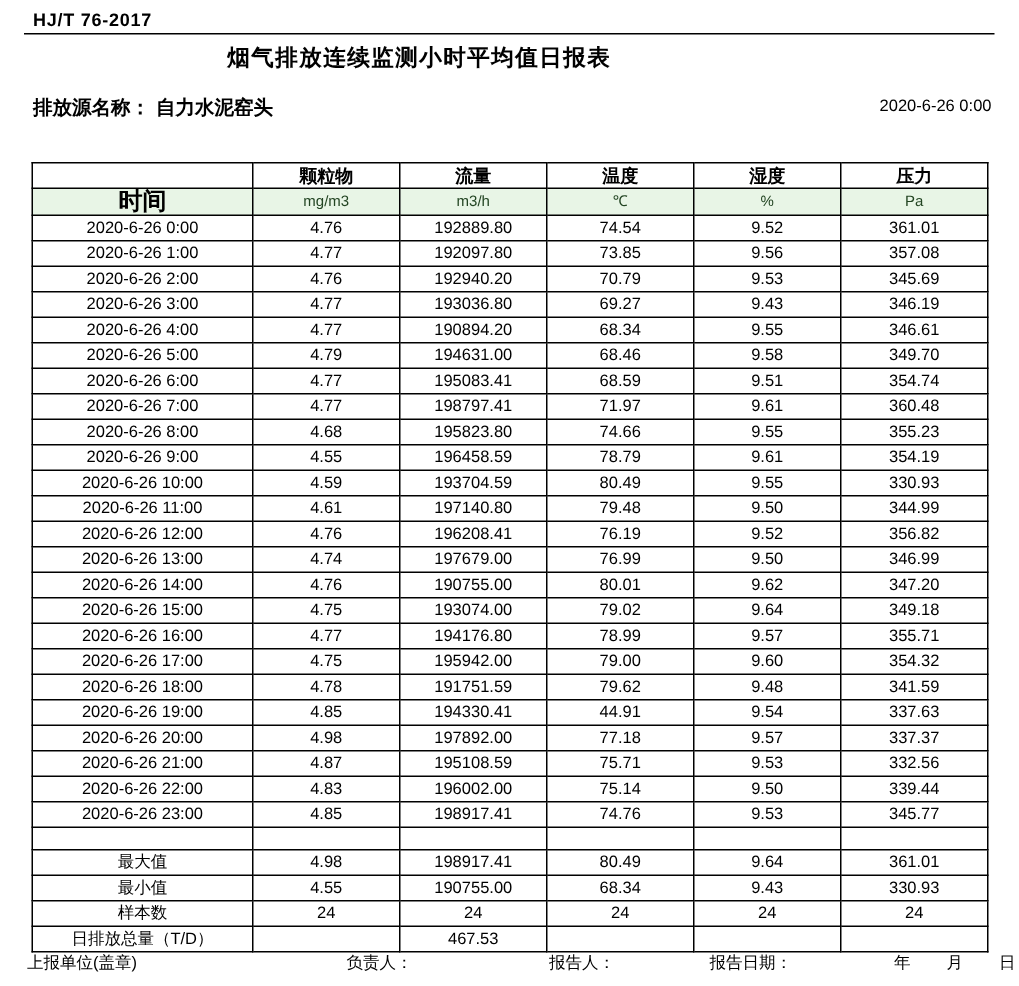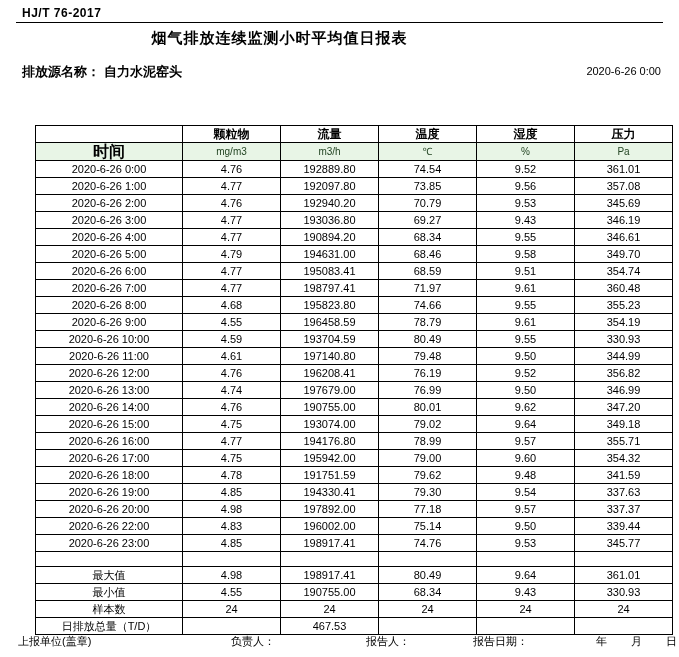--- a/index.html
+++ b/index.html
@@ -63,26 +63,25 @@
   }
   .date-stamp {
     position: absolute;
     right: 18px;
     top: 65px;
     font-size: 11px;
   }
   table.main {
     position: absolute;
     left: 21px;
-    top: 125px;
+    top: 108px;
     border-collapse: collapse;
     table-layout: fixed;
     width: 540px;
     font-size: 11px;
-    margin-left: 14px;
   }
   table.main td {
     border: 1px solid #000;
     padding: 0;
     height: 16px;
     line-height: 15px;
     text-align: center;
     vertical-align: middle;
     white-space: nowrap;
   }
@@ -345,31 +344,39 @@
         <td class="v-cell">4.78</td>
         <td class="v-cell">191751.59</td>
         <td class="v-cell">79.62</td>
         <td class="v-cell">9.48</td>
         <td class="v-cell">341.59</td>
       </tr>
       <tr>
         <td class="t-cell">2020-6-26 19:00</td>
         <td class="v-cell">4.85</td>
         <td class="v-cell">194330.41</td>
-        <td class="v-cell">79.30</td>
+        <td class="v-cell">44.91</td>
         <td class="v-cell">9.54</td>
         <td class="v-cell">337.63</td>
       </tr>
       <tr>
         <td class="t-cell">2020-6-26 20:00</td>
         <td class="v-cell">4.98</td>
         <td class="v-cell">197892.00</td>
         <td class="v-cell">77.18</td>
         <td class="v-cell">9.57</td>
         <td class="v-cell">337.37</td>
+      </tr>
+      <tr>
+        <td class="t-cell">2020-6-26 21:00</td>
+        <td class="v-cell">4.87</td>
+        <td class="v-cell">195108.59</td>
+        <td class="v-cell">75.71</td>
+        <td class="v-cell">9.53</td>
+        <td class="v-cell">332.56</td>
       </tr>
       <tr>
         <td class="t-cell">2020-6-26 22:00</td>
         <td class="v-cell">4.83</td>
         <td class="v-cell">196002.00</td>
         <td class="v-cell">75.14</td>
         <td class="v-cell">9.50</td>
         <td class="v-cell">339.44</td>
       </tr>
       <tr>

